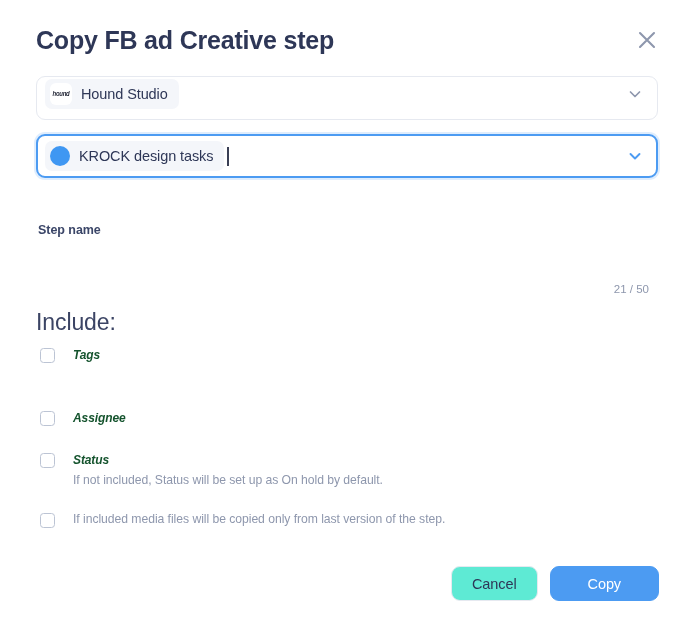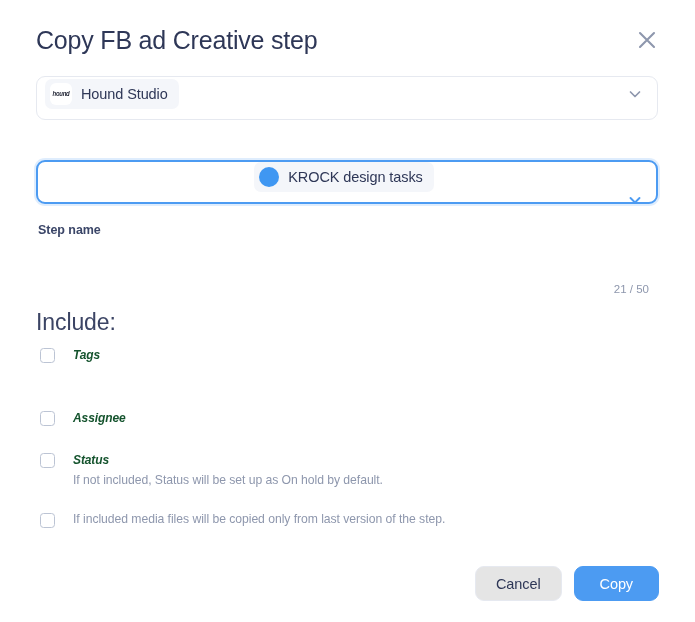--- a/index.html
+++ b/index.html
@@ -28,21 +28,21 @@
     top: 20px;
     right: 36px;
     height: 40px;
     display: flex;
     align-items: center;
     justify-content: space-between;
   }
 
   .title {
     font-size: 25px;
-    font-weight: normal;
+    font-weight: bold;
     color: #2e3757;
     letter-spacing: -0.2px;
     line-height: 32px;
   }
 
   .close-btn {
     width: 32px;
     height: 32px;
     display: flex;
     align-items: center;
@@ -63,25 +63,24 @@
     background: #ffffff;
     border: 1px solid #e6e9f0;
     border-radius: 9px;
     display: flex;
     align-items: center;
     padding: 0 14px 8px 8px;
     cursor: pointer;
   }
   .select-field.workspace { top: 76px; }
   .select-field.project {
-    top: 160px;
+    top: 134px;
     border: 2px solid #4c9bf2;
     box-shadow: 0 0 0 2px rgba(76,155,242,0.18);
     padding: 0 13px 0 7px;
-    flex-direction: column;
   }
 
   .chip {
     display: inline-flex;
     align-items: center;
     gap: 9px;
     background: #f4f6fa;
     border-radius: 7px;
     height: 30px;
     padding: 0 11px 0 5px;
@@ -248,31 +247,31 @@
     font-family: "Liberation Sans", sans-serif;
     font-size: 14.5px;
     cursor: pointer;
     letter-spacing: -0.1px;
     display: inline-flex;
     align-items: center;
     justify-content: center;
   }
 
   .btn-cancel {
-    background: #e5e5e5;
+    background: #5eead4;
     border: 1px solid #e6e9f0;
     color: #2e3757;
     padding: 0 20px;
   }
 
   .btn-copy {
     background: #4c9bf2;
     border: 1px solid #4c9bf2;
     color: #ffffff;
-    padding: 0 25px;
+    padding: 0 37px;
   }
 </style>
 </head>
 <body>
 
 <div class="modal">
 
   <div class="header">
     <div class="title">Copy FB ad Creative step</div>
     <button class="close-btn">

